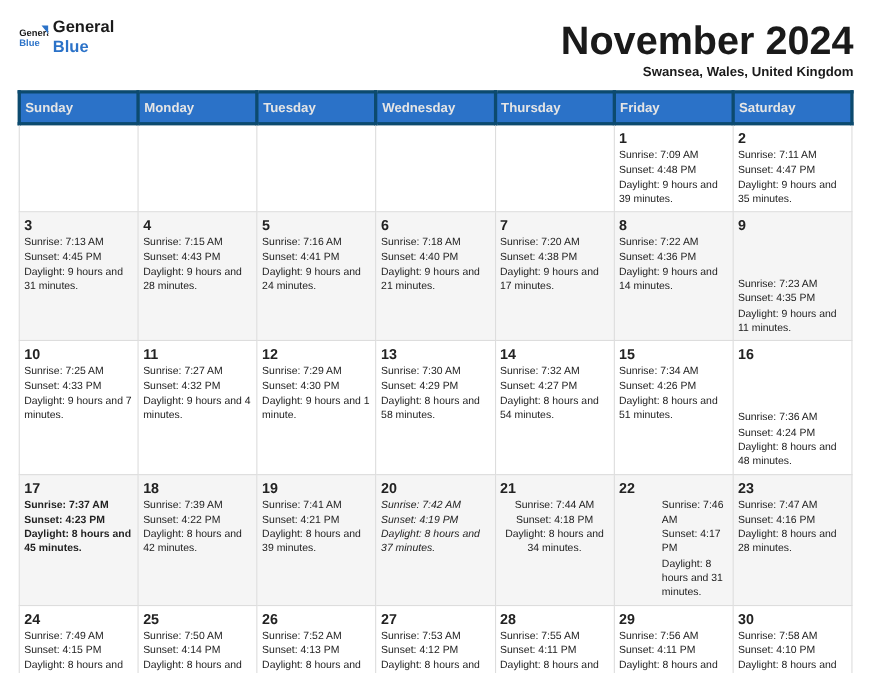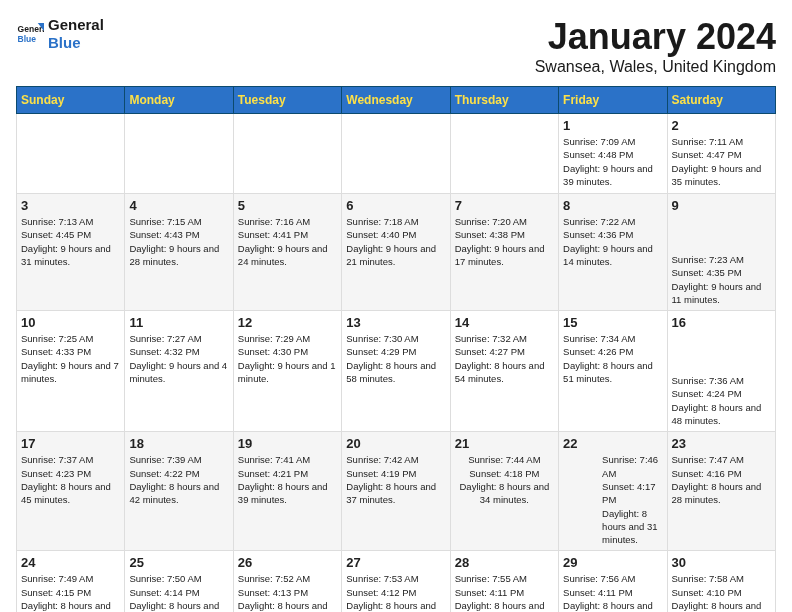--- a/index.html
+++ b/index.html
@@ -27,39 +27,39 @@
     }
     .title-area {
       text-align: right;
     }
     .month-title {
       font-size: 36px;
       font-weight: bold;
       color: #1a1a1a;
     }
     .location-title {
-      font-size: 16px;
-      font-weight: normal;
+      font-size: 12px;
+      font-weight: bold;
       color: #1a1a1a;
     }
     table {
       width: 100%;
       border-collapse: collapse;
       table-layout: fixed;
     }
     thead tr {
       background-color: #2b72c8;
     }
     thead th {
-      color: #fde047;
+      color: #e5e5e5;
       font-size: 12px;
       font-weight: bold;
       padding: 6px 4px;
       text-align: left;
-      border: 1px solid #0c4a6e;
+      border: 3px solid #0c4a6e;
     }
     tbody tr {
       background: #fff;
     }
     tbody tr:nth-child(even) {
       background: #f5f5f5;
     }
     tbody td {
       vertical-align: top;
       padding: 4px 4px;
@@ -93,21 +93,21 @@
       <text x="2" y="16" font-size="11" font-weight="bold" fill="#1a1a1a" font-family="Arial">General</text>
       <text x="2" y="28" font-size="11" font-weight="bold" fill="#2b72c8" font-family="Arial">Blue</text>
       <polygon points="28,4 36,4 36,14" fill="#2b72c8"></polygon>
     </svg>
     <div>
       <div style="font-size:15px;font-weight:bold;color:#1a1a1a;line-height:1.2;">General</div>
       <div style="font-size:15px;font-weight:bold;color:#2b72c8;line-height:1.2;">Blue</div>
     </div>
   </div>
   <div class="title-area">
-    <div class="month-title">January 2024</div>
+    <div class="month-title">November 2024</div>
     <div class="location-title">Swansea, Wales, United Kingdom</div>
   </div>
 </div>
 
 <table>
   <thead>
     <tr>
     <th>Sunday</th>
         <th>Monday</th>
         <th>Tuesday</th>
@@ -221,39 +221,39 @@
         <td>
           <span class="day-num">16</span>
           <div class="day-info" style="white-space: pre-line; margin-top: 44px;">Sunrise: 7:36 AM
 Sunset: 4:24 PM
 Daylight: 8 hours and 48 minutes.</div>
         </td>
       </tr>
       <tr>
         <td>
           <span class="day-num">17</span>
-          <div class="day-info" style="white-space: pre-line;">Sunrise: 7:37 AM
+          <div class="day-info" style="white-space: pre-line; font-weight: bold;">Sunrise: 7:37 AM
 Sunset: 4:23 PM
 Daylight: 8 hours and 45 minutes.</div>
         </td>
         <td>
           <span class="day-num">18</span>
           <div class="day-info" style="white-space: pre-line;">Sunrise: 7:39 AM
 Sunset: 4:22 PM
 Daylight: 8 hours and 42 minutes.</div>
         </td>
         <td>
           <span class="day-num">19</span>
           <div class="day-info" style="white-space: pre-line;">Sunrise: 7:41 AM
 Sunset: 4:21 PM
 Daylight: 8 hours and 39 minutes.</div>
         </td>
         <td>
           <span class="day-num">20</span>
-          <div class="day-info" style="white-space: pre-line;">Sunrise: 7:42 AM
+          <div class="day-info" style="white-space: pre-line; font-style: italic;">Sunrise: 7:42 AM
 Sunset: 4:19 PM
 Daylight: 8 hours and 37 minutes.</div>
         </td>
         <td>
           <span class="day-num">21</span>
           <div class="day-info" style="white-space: pre-line; text-align: center;">Sunrise: 7:44 AM
 Sunset: 4:18 PM
 Daylight: 8 hours and 34 minutes.</div>
         </td>
         <td>

